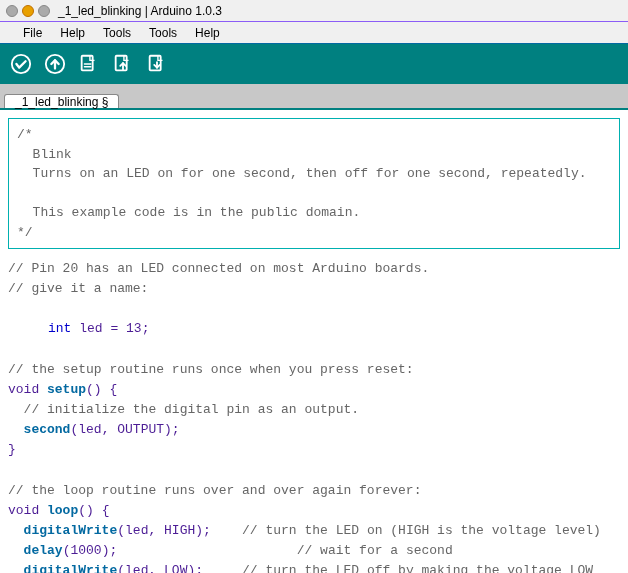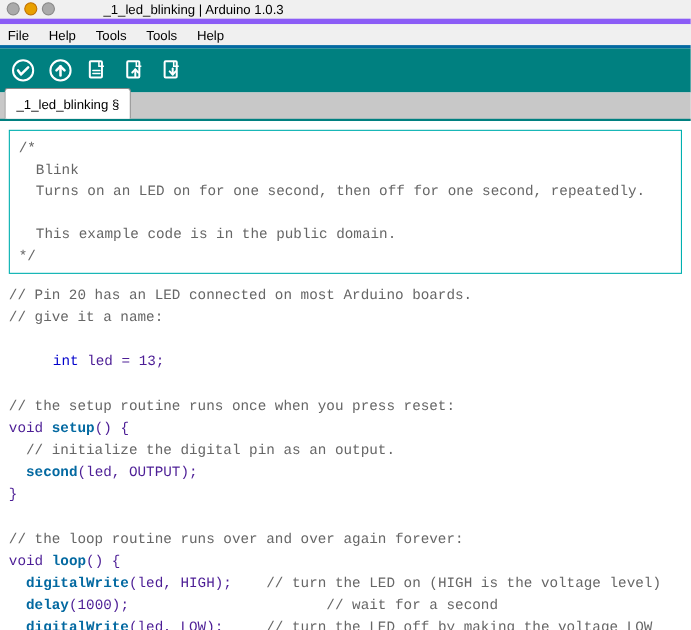--- a/index.html
+++ b/index.html
@@ -9,24 +9,24 @@
       background: #f0f0f0;
       width: 628px;
       height: 573px;
       overflow: hidden;
     }
 
     
     #title-bar {
       background: #f0f0f0;
       display: flex;
+      align-items: center;
       padding: 2px 6px;
       height: 22px;
-      border-bottom: 5px solid #8b5cf6;
-      gap: 36px;
+      border-bottom: 1px solid #8b5cf6;
     }
     #title-icons {
       display: flex;
       gap: 4px;
       margin-right: 8px;
     }
     .title-circle {
       width: 12px;
       height: 12px;
       border-radius: 50%;
@@ -38,23 +38,23 @@
       font-family: Arial, sans-serif;
       font-size: 12px;
       color: #000;
     }
 
     
     #menu-bar {
       background: #f0f0f0;
       display: flex;
       align-items: center;
-      padding: 2px 4px;
+      padding: 2px 20px;
       height: 22px;
-      border-bottom: 3px solid #0369a1;
+      border-bottom: 1px solid #0369a1;
       font-family: Arial, sans-serif;
       font-size: 12px;
       gap: 12px;
     }
     .menu-item {
       cursor: pointer;
       color: #000;
       padding: 1px 3px;
     }
 
@@ -88,21 +88,21 @@
       border-bottom: 2px solid #008080;
     }
     .tab {
       background: #e8e8e8;
       border: 1px solid #aaa;
       border-bottom: none;
       padding: 3px 10px;
       font-family: Arial, sans-serif;
       font-size: 12px;
       cursor: pointer;
-      height: 28px;
+      height: 14px;
       display: flex;
       align-items: center;
       border-radius: 3px 3px 0 0;
     }
     .tab.active {
       background: #ffffff;
       border-color: #888;
     }
 
     

